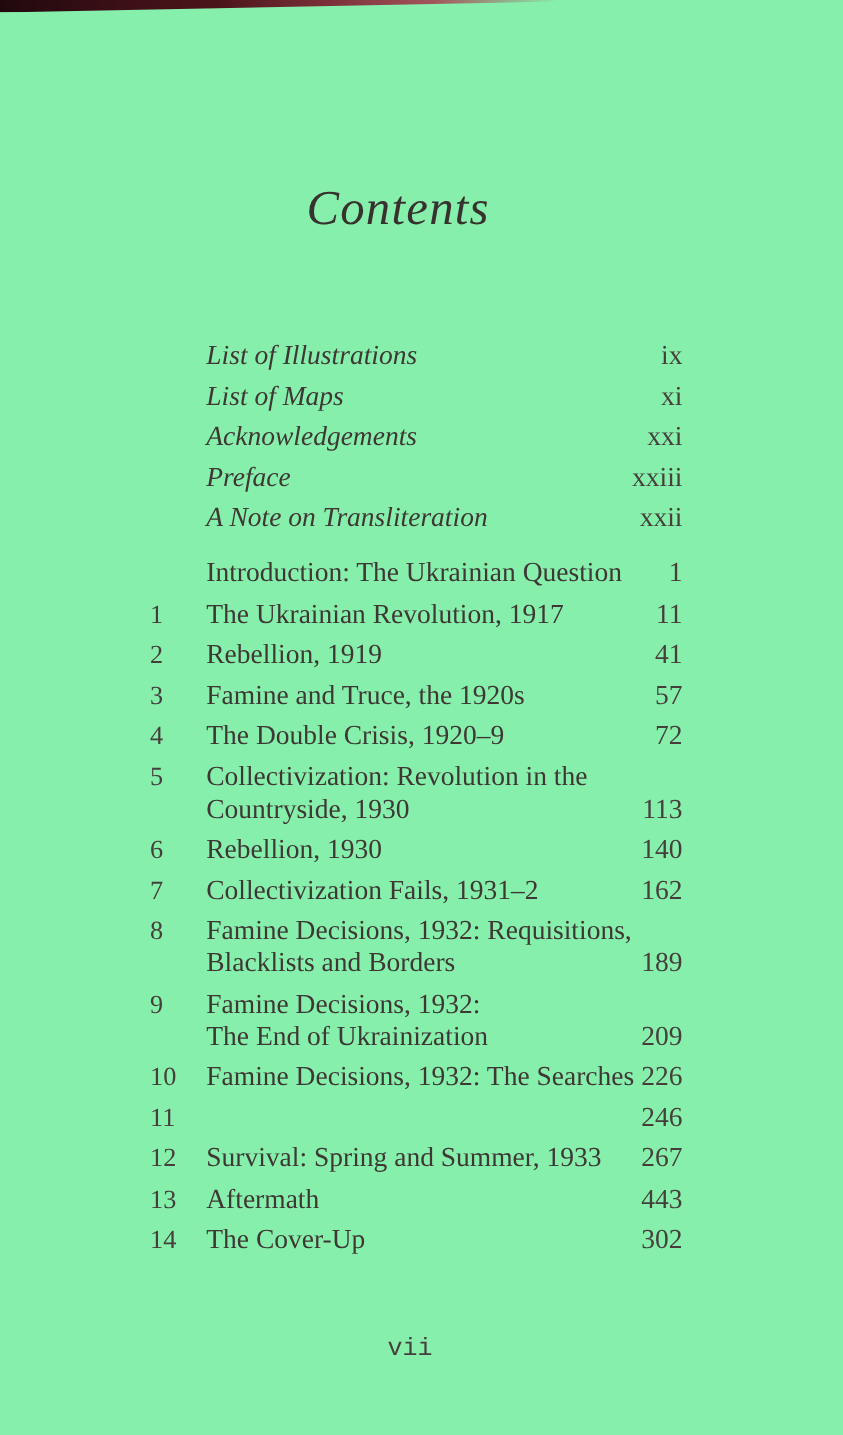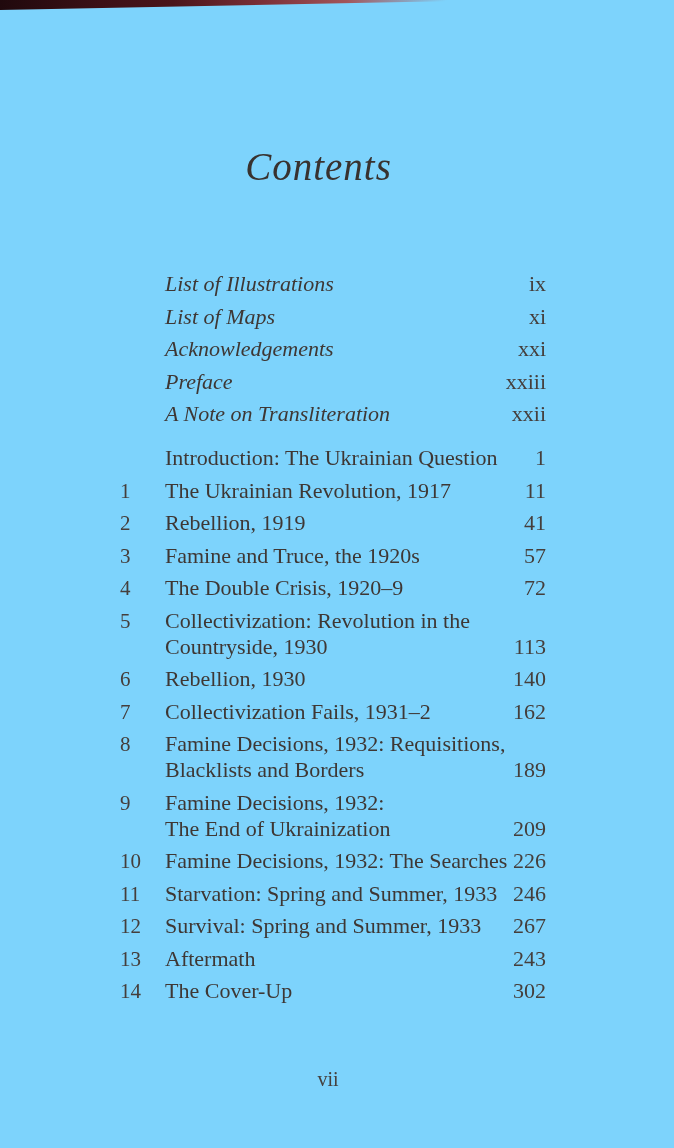--- a/index.html
+++ b/index.html
@@ -4,21 +4,21 @@
 <style>
   html, body {
     margin: 0;
     padding: 0;
     background: #ffffff;
   }
   .page {
     position: relative;
     width: 674px;
     height: 1148px;
-    background: #7dd3fc;
+    background: #86efac;
     overflow: hidden;
     font-family: "Liberation Serif", "DejaVu Serif", serif;
     color: #3e3734;
   }
   
   .cover-edge {
     position: absolute;
     top: 0;
     left: 0;
     width: 456px;
@@ -84,20 +84,21 @@
     margin-top: 18px;
   }
   .folio {
     position: absolute;
     top: 1068px;
     left: 0;
     width: 656px;
     text-align: center;
     font-size: 20px;
     color: #45403d;
+    font-family: Liberation Mono, monospace;
   }
 </style>
 </head>
 <body>
 
 <div class="page">
 
   <div class="cover-edge"></div>
 
   <div class="book-title">Contents</div>
@@ -225,41 +226,37 @@
       </div>
       <div class="row">
         <span class="num">10</span>
         <span class="titlecell">
             <span class="line">Famine Decisions, 1932: The Searches</span>
           </span>
         <span class="pg">226</span>
       </div>
       <div class="row">
         <span class="num">11</span>
-        <span class="titlecell">
-            <span class="line">Starvation: Spring and Summer, 1933</span>
-            <span class="line"></span>
-          </span>
         <span class="pg">246</span>
       </div>
       <div class="row">
         <span class="num">12</span>
         <span class="titlecell">
             <span class="line">Survival: Spring and Summer, 1933</span>
             <span class="line"></span>
           </span>
         <span class="pg">267</span>
       </div>
       <div class="row">
         <span class="num">13</span>
         <span class="titlecell">
             <span class="line">Aftermath</span>
             <span class="line"></span>
           </span>
-        <span class="pg">243</span>
+        <span class="pg">443</span>
       </div>
       <div class="row">
         <span class="num">14</span>
         <span class="titlecell">
             <span class="line">The Cover-Up</span>
             <span class="line"></span>
           </span>
         <span class="pg">302</span>
       </div>
     </div>

